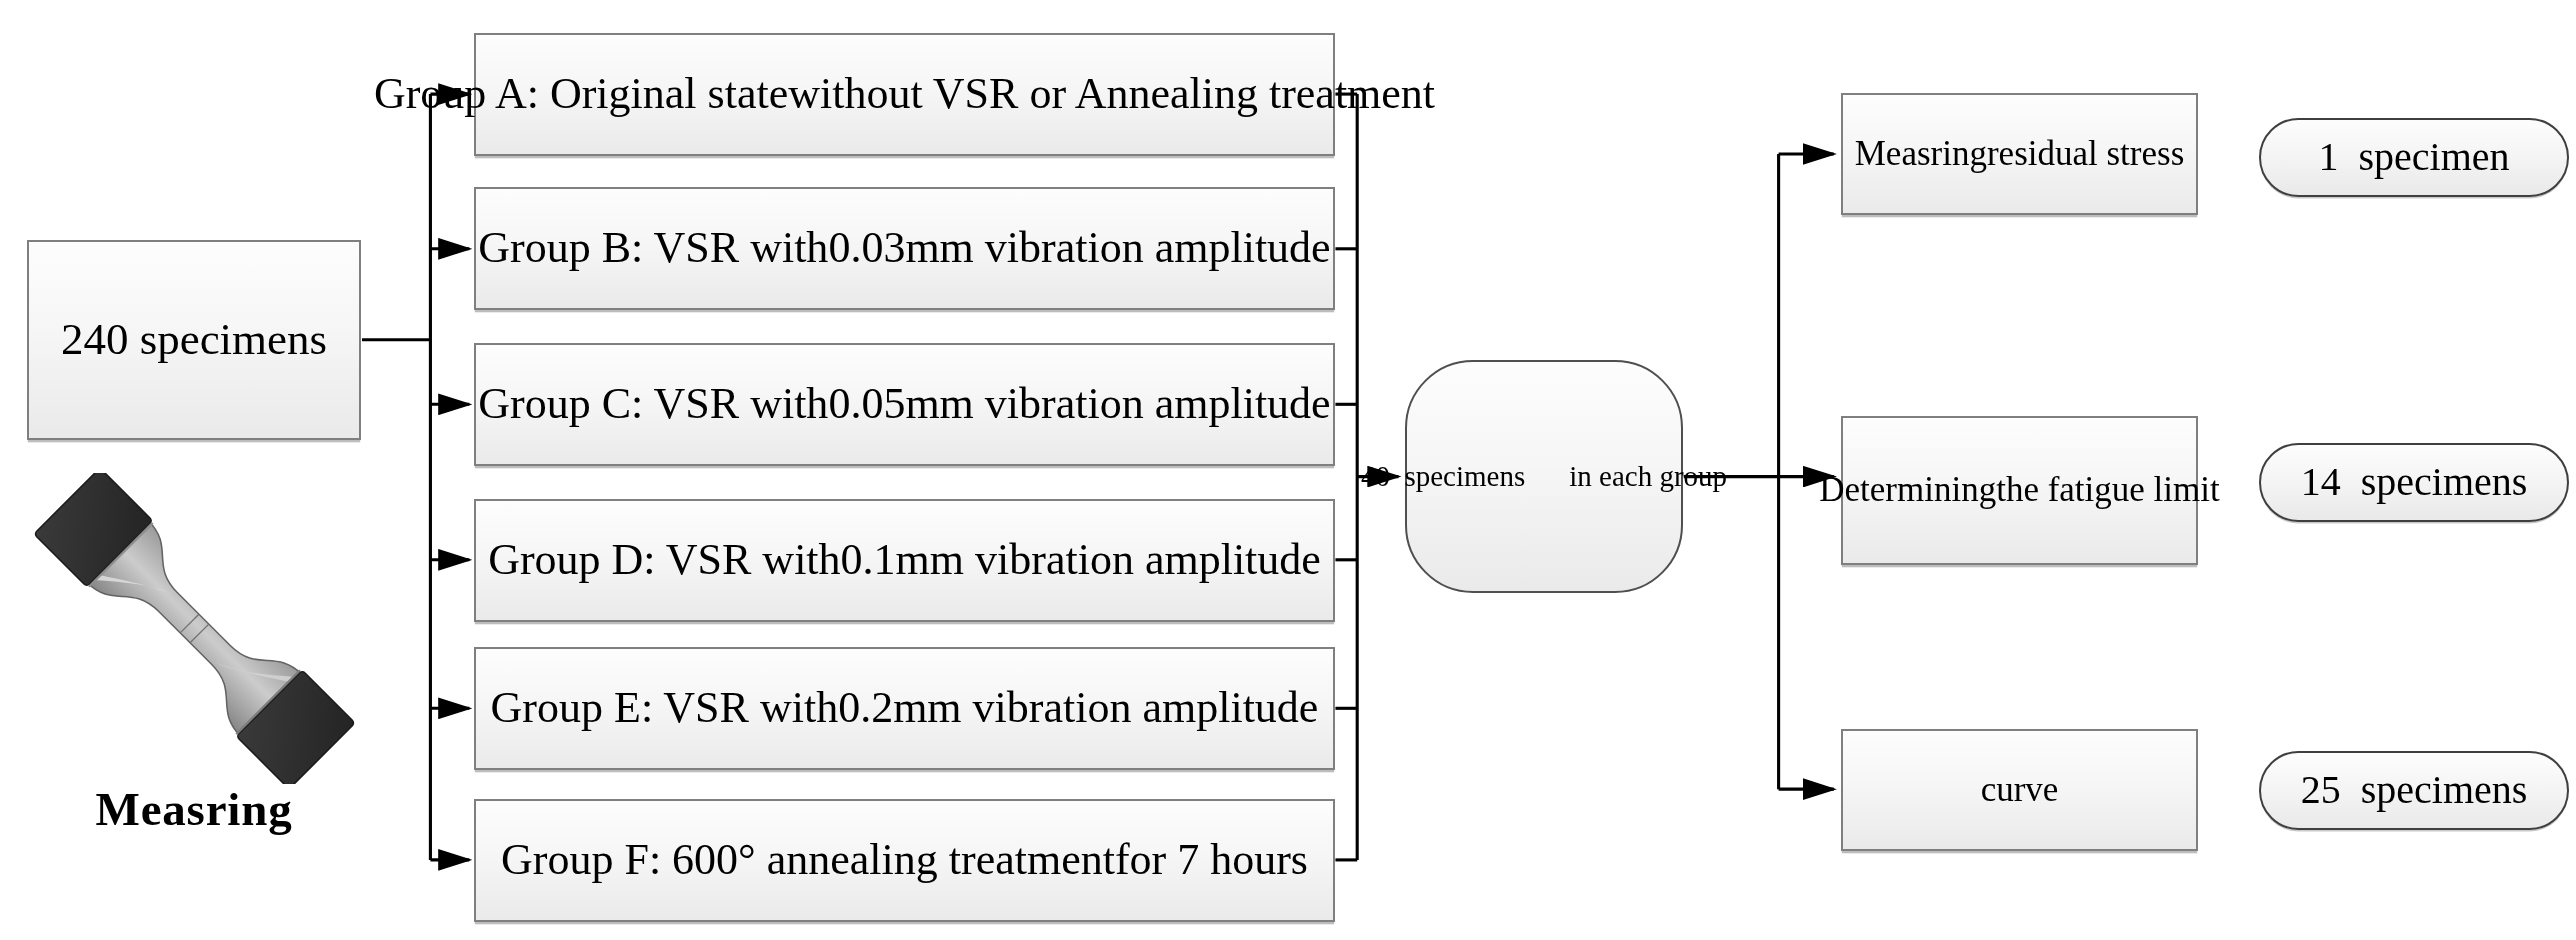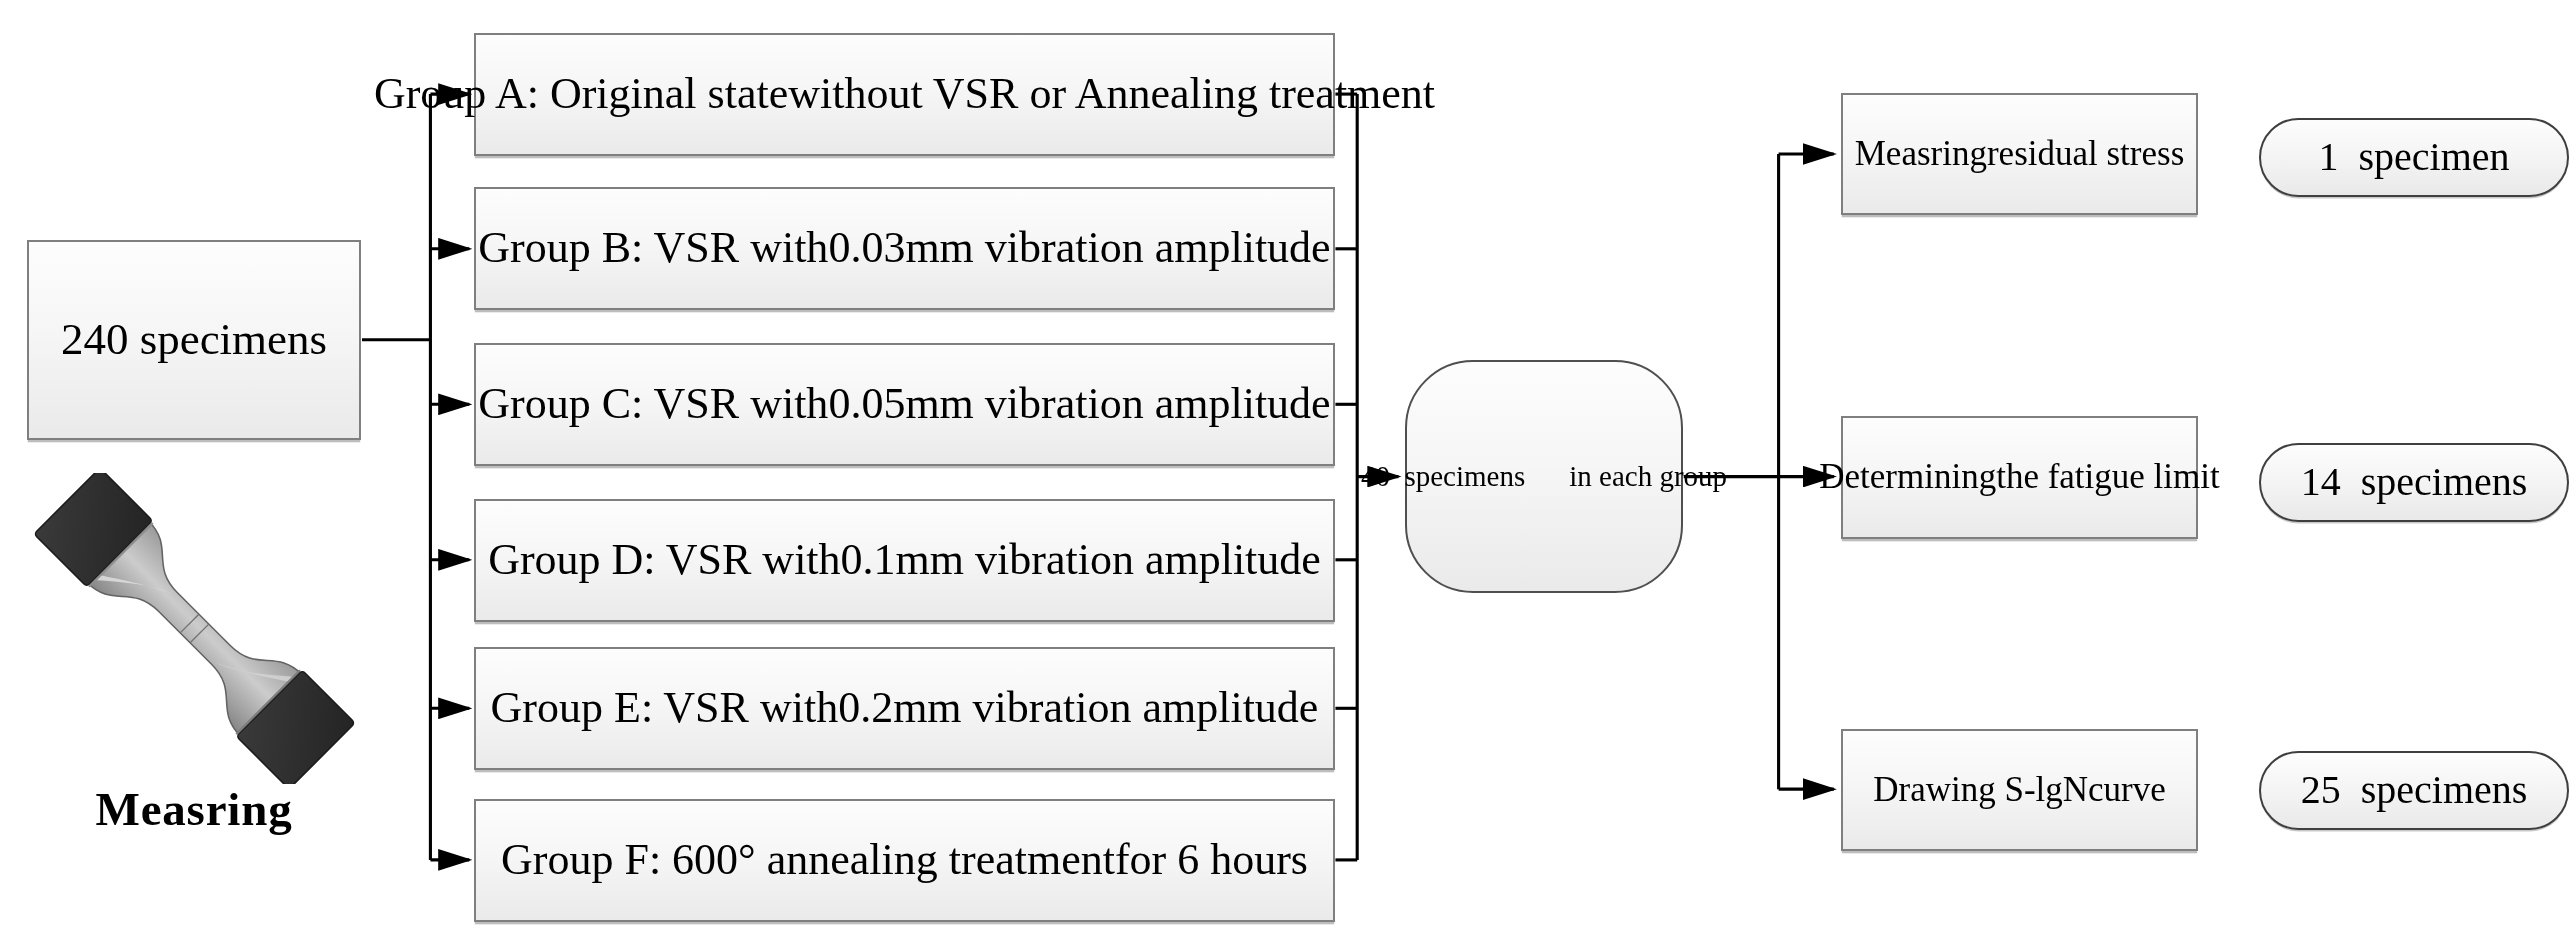--- a/index.html
+++ b/index.html
@@ -161,38 +161,37 @@
   <div class="box group-box" style="left:474px; top:499px; width:861px; height:123px;">
     <span class="t-line">Group D: VSR with</span>
     <span class="t-line">0.1mm vibration amplitude</span>
   </div>
   <div class="box group-box" style="left:474px; top:647px; width:861px; height:123px;">
     <span class="t-line">Group E: VSR with</span>
     <span class="t-line">0.2mm vibration amplitude</span>
   </div>
   <div class="box group-box" style="left:474px; top:799px; width:861px; height:123px;">
     <span class="t-line">Group F: 600° annealing treatment</span>
-    <span class="t-line">for 6 hours</span>
+    <span class="t-line">for 7 hours</span>
   </div>
 
   <div class="box alloc-box" style="left:1405px; top:360px; width:278px; height:233px;">
     <span class="t-line">40  specimens</span>
     <span class="t-line">in each group</span>
   </div>
 
   <div class="box test-box" style="left:1841px; top:93px; width:357px; height:122px;">
     <span class="t-line">Measring</span>
     <span class="t-line">residual stress</span>
   </div>
-  <div class="box test-box" style="left:1841px; top:416px; width:357px; height:123px;">
+  <div class="box test-box" style="left:1841px; top:416px; width:357px; height:149px;">
     <span class="t-line">Determining</span>
     <span class="t-line">the fatigue limit</span>
   </div>
   <div class="box test-box" style="left:1841px; top:729px; width:357px; height:122px;">
-    <span class="t-line">Drawing S-lgN</span>
     <span class="t-line">curve</span>
   </div>
 
   <div class="pill" style="left:2259px; top:118px; width:310px; height:79px;">
     <span class="t-line">1  specimen</span>
   </div>
   <div class="pill" style="left:2259px; top:443px; width:310px; height:79px;">
     <span class="t-line">14  specimens</span>
   </div>
   <div class="pill" style="left:2259px; top:751px; width:310px; height:79px;">

